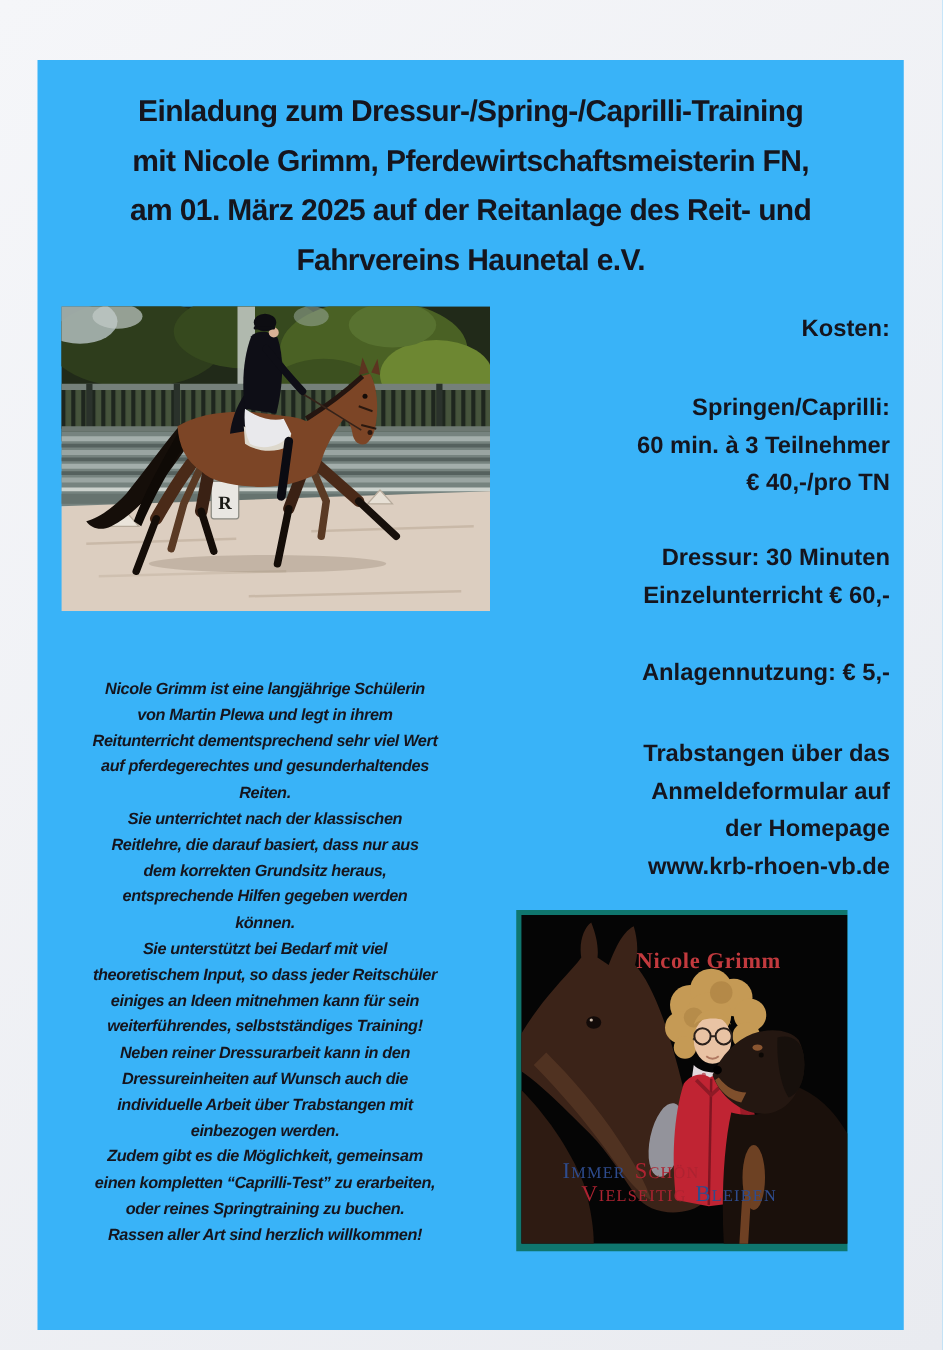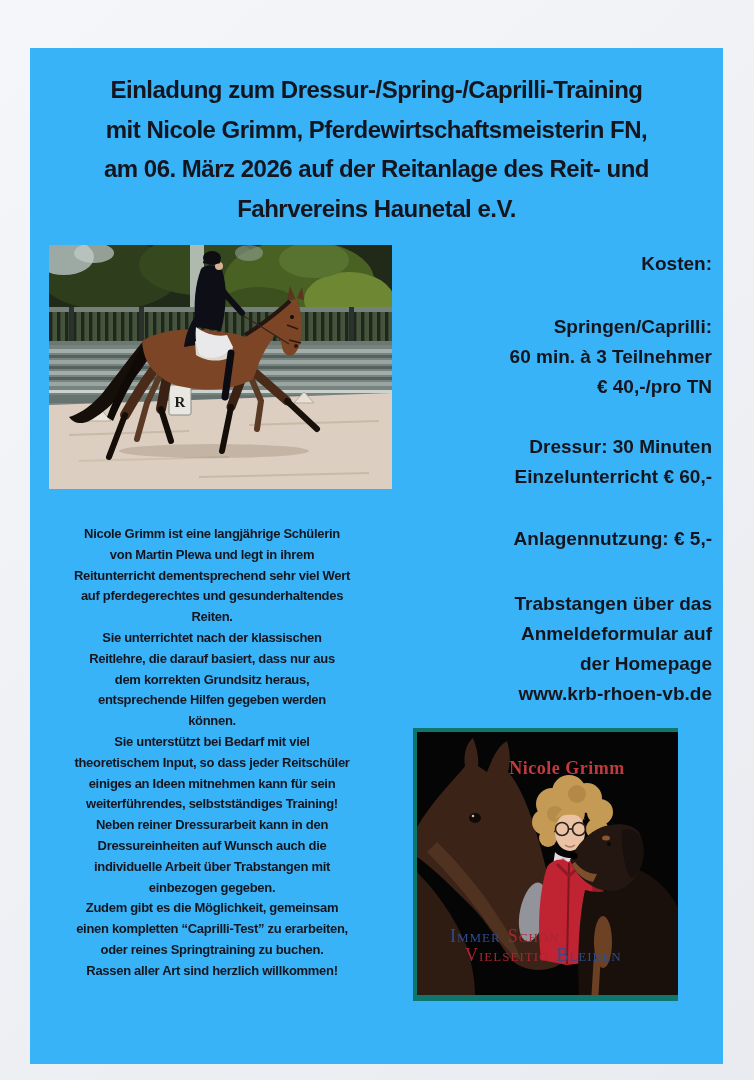--- a/index.html
+++ b/index.html
@@ -19,21 +19,21 @@
     background:var(--blue);
   }
   .title{position:absolute;left:0;top:22px;width:100%;}
   .tl{
     font-weight:800;font-size:24px;line-height:39.5px;letter-spacing:-0.5px;
     color:var(--ink);text-align:center;white-space:nowrap;
   }
   .photo{
     position:absolute;left:19px;top:197px;width:343px;height:244px;overflow:hidden;
   }
-  .bio{position:absolute;left:0;top:476px;width:364px;}
+  .bio{position:absolute;left:0;top:493px;width:364px;font-style:italic;}
   .bio-line{
     font-weight:700;font-size:13px;line-height:20.8px;letter-spacing:-0.3px;
     color:var(--ink);text-align:center;white-space:nowrap;
   }
   .rightcol{position:absolute;left:352px;top:0;width:330px;height:700px;}
   .cost{
     position:absolute;width:100%;text-align:right;white-space:nowrap;
     font-weight:700;font-size:19px;line-height:30px;color:var(--ink);
   }
   .cover{
@@ -46,21 +46,21 @@
   .cv-line{font:400 18px "Liberation Serif",serif;font-variant:small-caps;letter-spacing:1px;}
 </style>
 </head>
 <body>
 
 <div class="flyer">
 
   <div class="title">
     <div class="tl">Einladung zum Dressur-/Spring-/Caprilli-Training</div>
     <div class="tl">mit Nicole Grimm, Pferdewirtschaftsmeisterin FN,</div>
-    <div class="tl">am 06. März 2026 auf der Reitanlage des Reit- und</div>
+    <div class="tl">am 01. März 2025 auf der Reitanlage des Reit- und</div>
     <div class="tl">Fahrvereins Haunetal e.V.</div>
   </div>
 
   <div class="photo">
     <svg viewBox="0 0 343 244" width="343" height="244">
       <defs>
         <pattern id="slats" width="8" height="31" patternUnits="userSpaceOnUse">
           <rect width="8" height="31" fill="#46543c"></rect>
           <rect width="3.4" height="31" fill="#1e261e"></rect>
         </pattern>
@@ -172,21 +172,21 @@
     <div class="bio-line">dem korrekten Grundsitz heraus,</div>
     <div class="bio-line">entsprechende Hilfen gegeben werden</div>
     <div class="bio-line">können.</div>
     <div class="bio-line">Sie unterstützt bei Bedarf mit viel</div>
     <div class="bio-line">theoretischem Input, so dass jeder Reitschüler</div>
     <div class="bio-line">einiges an Ideen mitnehmen kann für sein</div>
     <div class="bio-line">weiterführendes, selbstständiges Training!</div>
     <div class="bio-line">Neben reiner Dressurarbeit kann in den</div>
     <div class="bio-line">Dressureinheiten auf Wunsch auch die</div>
     <div class="bio-line">individuelle Arbeit über Trabstangen mit</div>
-    <div class="bio-line">einbezogen gegeben.</div>
+    <div class="bio-line">einbezogen werden.</div>
     <div class="bio-line">Zudem gibt es die Möglichkeit, gemeinsam</div>
     <div class="bio-line">einen kompletten “Caprilli-Test” zu erarbeiten,</div>
     <div class="bio-line">oder reines Springtraining zu buchen.</div>
     <div class="bio-line">Rassen aller Art sind herzlich willkommen!</div>
   </div>
 
   <div class="rightcol">
     <div class="cost" style="top:201px">Kosten:</div>
     <div class="cost" style="top:264px">Springen/Caprilli:</div>
     <div class="cost" style="top:294px">60 min. à 3 Teilnehmer</div>

